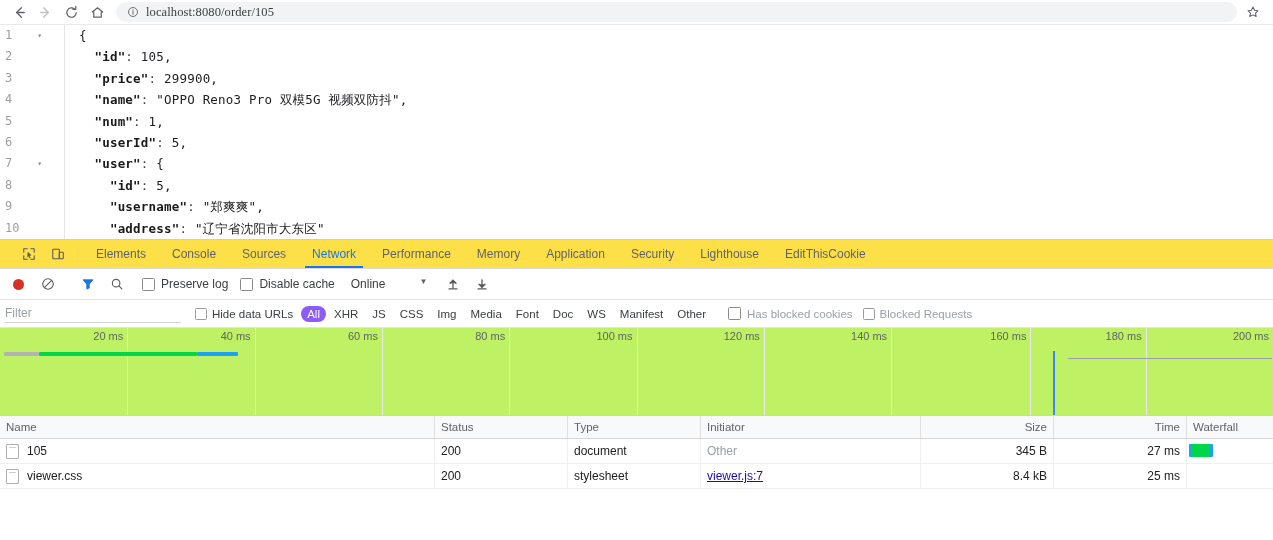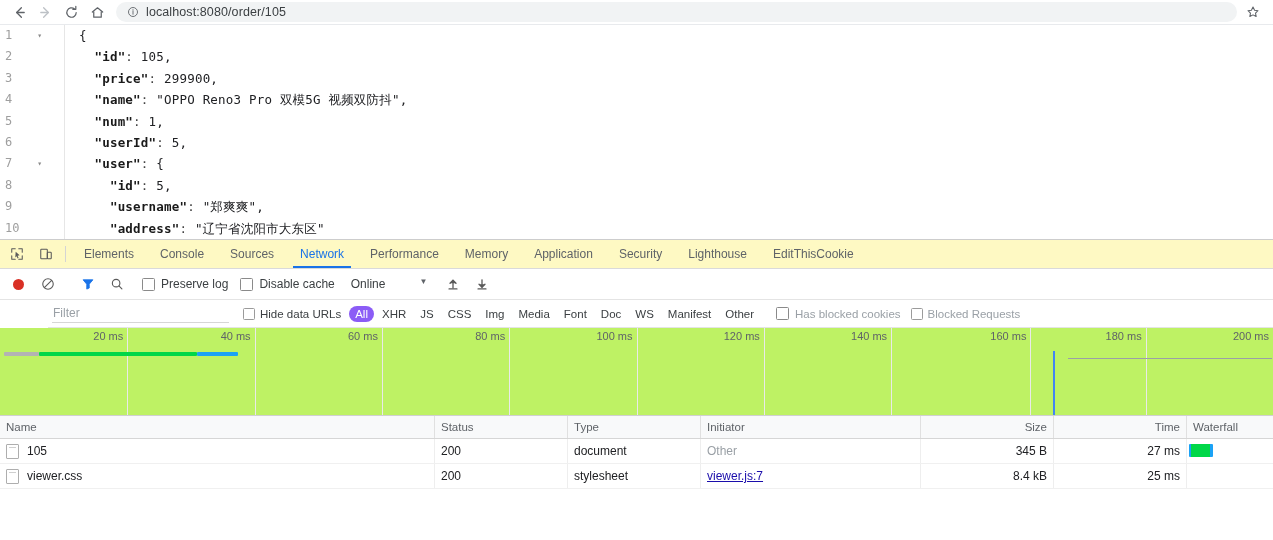--- a/index.html
+++ b/index.html
@@ -19,20 +19,21 @@
   }
   .nav-btn{
     width:26px;height:22px;display:flex;align-items:center;justify-content:center;
     color:#5f6368;flex:0 0 auto;
   }
   .nav-btn.disabled{color:#bdc1c6;}
   .omnibox{
     flex:1 1 auto;height:20px;background:#f1f3f4;border-radius:11px;
     display:flex;align-items:center;padding:0 10px;margin-left:6px;margin-right:2px;
     min-width:0;
+    font-family:Liberation Serif, serif;
   }
   .omni-info{
     width:13px;height:13px;flex:0 0 13px;margin-right:7px;color:#5f6368;
     display:flex;align-items:center;justify-content:center;
   }
   .omni-url{
     font-size:12.5px;color:#3c4043;white-space:nowrap;overflow:hidden;
     text-overflow:ellipsis;letter-spacing:.1px;
   }
   .star-btn{
@@ -66,21 +67,21 @@
   .k{color:#1a1a1a;font-weight:700;}
   .p{color:#444;}
 
   
   .devtools{
     flex:1 1 auto;display:flex;flex-direction:column;min-height:0;
     background:#ffffff;border-top:1px solid #cdcdcd;
   }
   .dt-tabs{
     height:28px;flex:0 0 28px;display:flex;align-items:stretch;
-    background:#fef9c3;border-bottom:1px solid #dadada;padding-left:2px;
+    background:#fde047;border-bottom:1px solid #dadada;padding-left:14px;
   }
   .dt-icon-btn{
     width:29px;display:flex;align-items:center;justify-content:center;color:#5a5a5a;
   }
   .vdiv{width:1px;background:#d4d4d4;margin:6px 5px;flex:0 0 1px;}
   .dt-tab{
     display:flex;align-items:center;padding:0 13px;font-size:12px;color:#5f6368;
     white-space:nowrap;position:relative;
   }
   .dt-tab.active{color:#1a73e8;}
@@ -99,21 +100,21 @@
     width:11px;height:11px;border:1px solid #8a8a8a;border-radius:1.5px;background:#fff;
     margin-right:6px;flex:0 0 11px;
   }
   .throttle{
     display:flex;align-items:flex-start;font-size:12px;color:#3c4043;margin-left:4px;white-space:nowrap;
   }
   .throttle .caret{margin-left:34px;font-size:8px;color:#5f6368;}
 
   .dt-filterbar{
     height:27px;flex:0 0 27px;display:flex;align-items:center;
-    background:#ffffff;border-bottom:1px solid #e4e4e4;margin-left:48px;
+    background:#ffffff;border-bottom:1px solid #e4e4e4;
   }
   .filter-input{
     width:176px;height:18px;margin:0 6px 0 4px;border:none;border-bottom:1px solid #d6d6d6;
     font-size:12px;color:#9aa0a6;display:flex;align-items:center;padding-left:1px;flex:0 0 176px;
   }
   .hide-urls{display:flex;align-items:center;font-size:11.5px;color:#3c4043;margin:0 8px 0 8px;white-space:nowrap;}
   .cbox-sm{width:10px;height:10px;border:1px solid #9b9b9b;border-radius:1.5px;background:#fff;margin-right:5px;flex:0 0 10px;}
   .chip{
     font-size:11.5px;color:#3c4043;padding:2px 6px;border-radius:9px;white-space:nowrap;margin-right:2px;
   }

